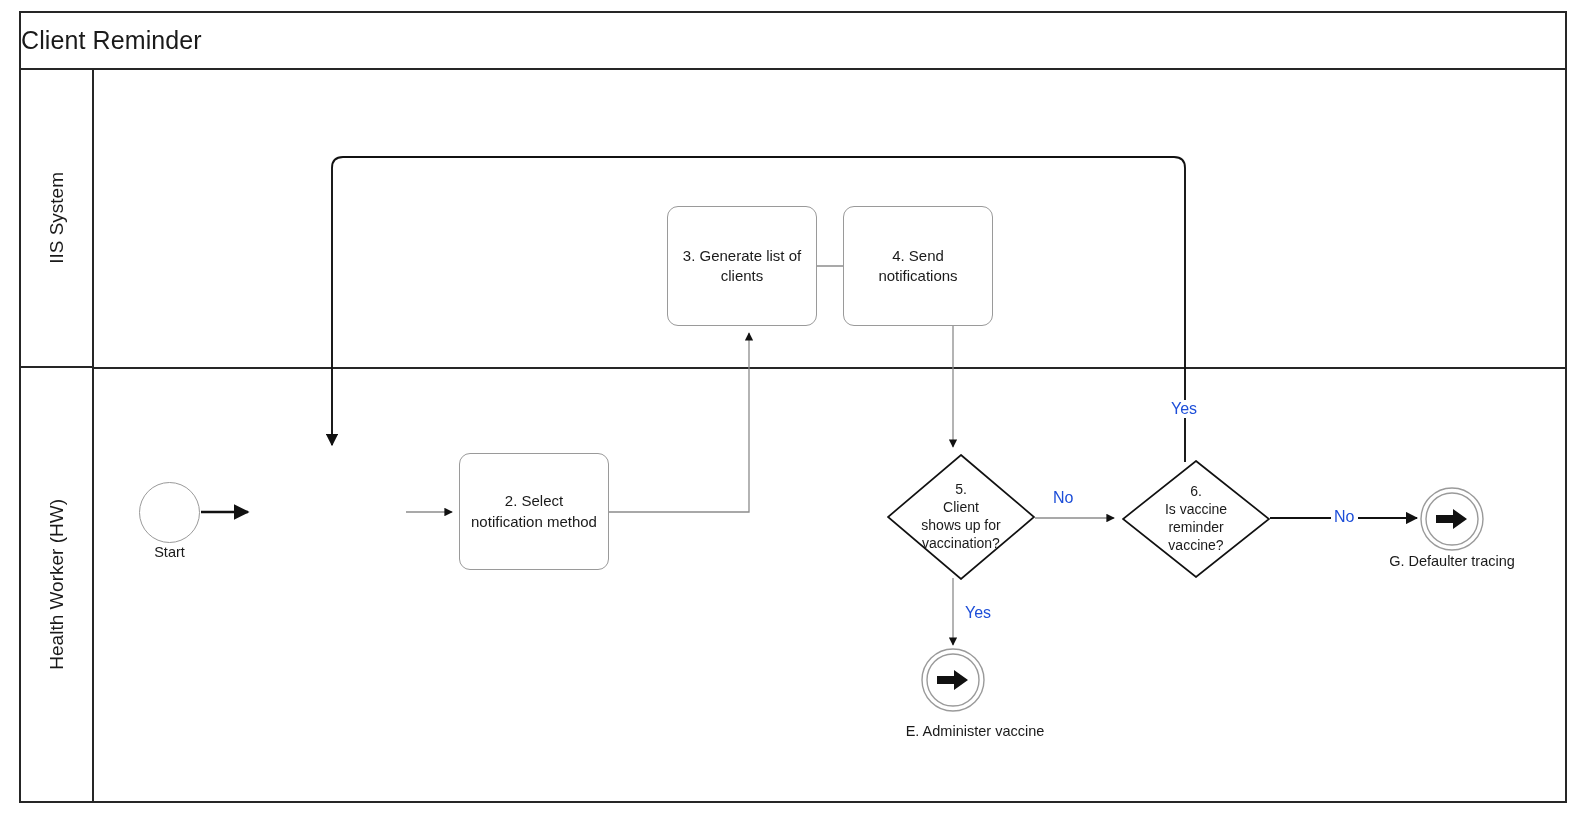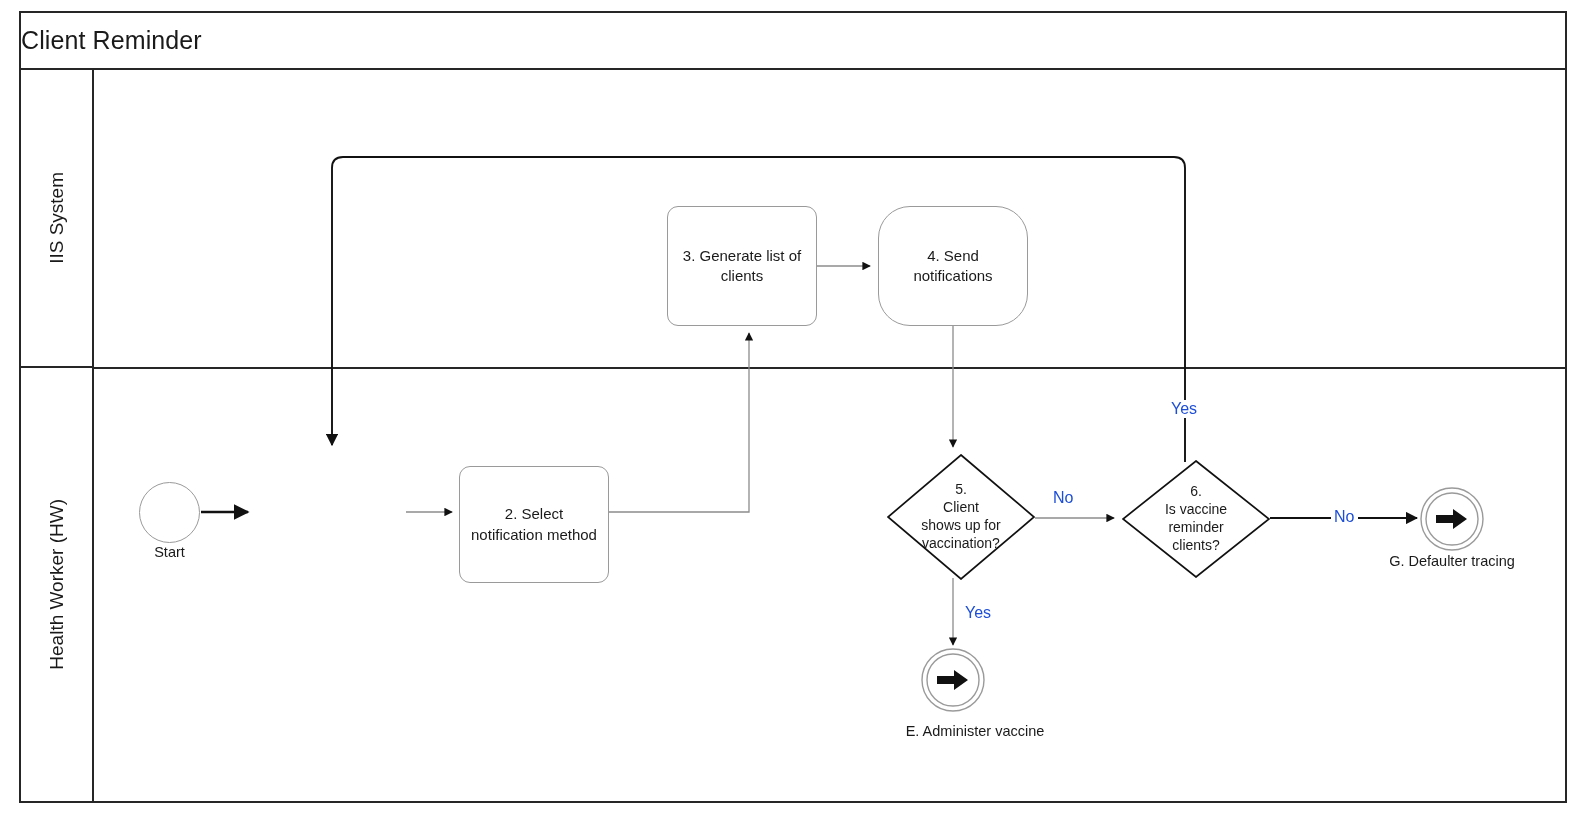--- a/index.html
+++ b/index.html
@@ -204,25 +204,25 @@
     <path d="M 1270 518 L 1331 518 M 1358 518 L 1417 518" fill="none" stroke="#111111" stroke-width="1.9" marker-end="url(#arrow-dark)"></path>
 
      loop back to Task 1 --&gt;
     <path d="M 1185 462 L 1185 168 Q 1185 157 1174 157 L 343 157 Q 332 157 332 168 L 332 445" fill="none" stroke="#111111" stroke-width="1.9" marker-end="url(#arrow-dark)"></path>
   </svg>
 
   <div class="start-event" style="left:139px; top:482px; width:61px; height:61px;"></div>
   <div class="node-label" style="left:119px; top:544px; width:101px;">Start</div>
 
 
-  <div class="task" style="left:459px; top:466px; width:150px; height:117px;">2. Select notification method</div>
+  <div class="task" style="left:459px; top:453px; width:150px; height:117px;">2. Select notification method</div>
 
   <div class="task" style="left:667px; top:206px; width:150px; height:120px;">3. Generate list of clients</div>
 
-  <div class="task" style="left:878px; top:206px; width:150px; height:120px;border-radius:32px;">4. Send notifications</div>
+  <div class="task" style="left:843px; top:206px; width:150px; height:120px;">4. Send notifications</div>
 
   <div class="gateway-wrap" style="left:887px; top:454px; width:148px; height:126px;">
     <svg width="148" height="126" viewBox="0 0 148 126" xmlns="http://www.w3.org/2000/svg">
       <polygon points="74,1 147,63 74,125 1,63" fill="#ffffff" stroke="#111111" stroke-width="1.7"></polygon>
     </svg>
     <div class="gateway-text">
       <div>5.</div>
       <div>Client</div>
       <div>shows up for</div>
       <div>vaccination?</div>
@@ -230,21 +230,21 @@
   </div>
 
   <div class="gateway-wrap" style="left:1122px; top:460px; width:148px; height:118px;">
     <svg width="148" height="118" viewBox="0 0 148 118" xmlns="http://www.w3.org/2000/svg">
       <polygon points="74,1 147,59 74,117 1,59" fill="#ffffff" stroke="#111111" stroke-width="1.7"></polygon>
     </svg>
     <div class="gateway-text">
       <div>6.</div>
       <div>Is vaccine</div>
       <div>reminder</div>
-      <div>clients?</div>
+      <div>vaccine?</div>
     </div>
   </div>
 
   <div class="end-event" style="left:921px; top:648px; width:64px; height:64px;">
     <svg width="64" height="64" viewBox="0 0 64 64" xmlns="http://www.w3.org/2000/svg">
       <circle cx="32" cy="32" r="31" fill="#ffffff" stroke="#9a9a9a" stroke-width="1.4"></circle>
       <circle cx="32" cy="32" r="26" fill="#ffffff" stroke="#9a9a9a" stroke-width="1.4"></circle>
       <g>
         <path d="M 16 28 L 33 28 L 33 22 L 47 32 L 33 42 L 33 36 L 16 36 Z" fill="#111111"></path>
       </g>

